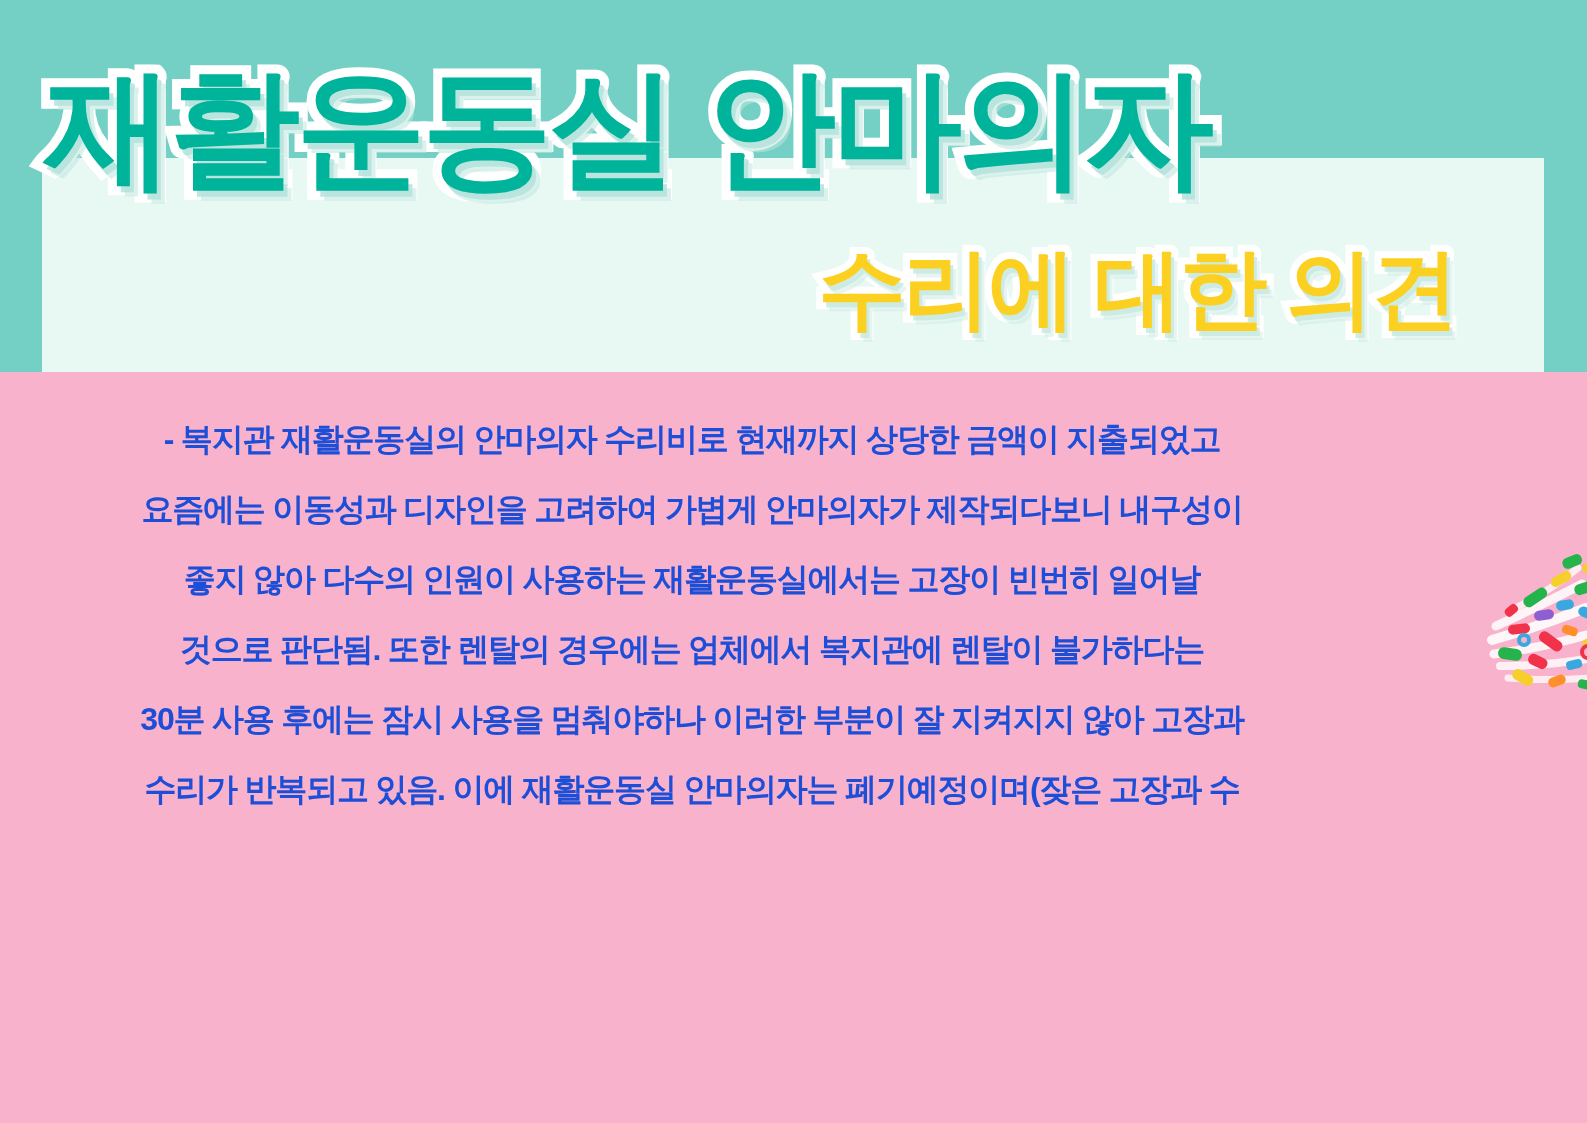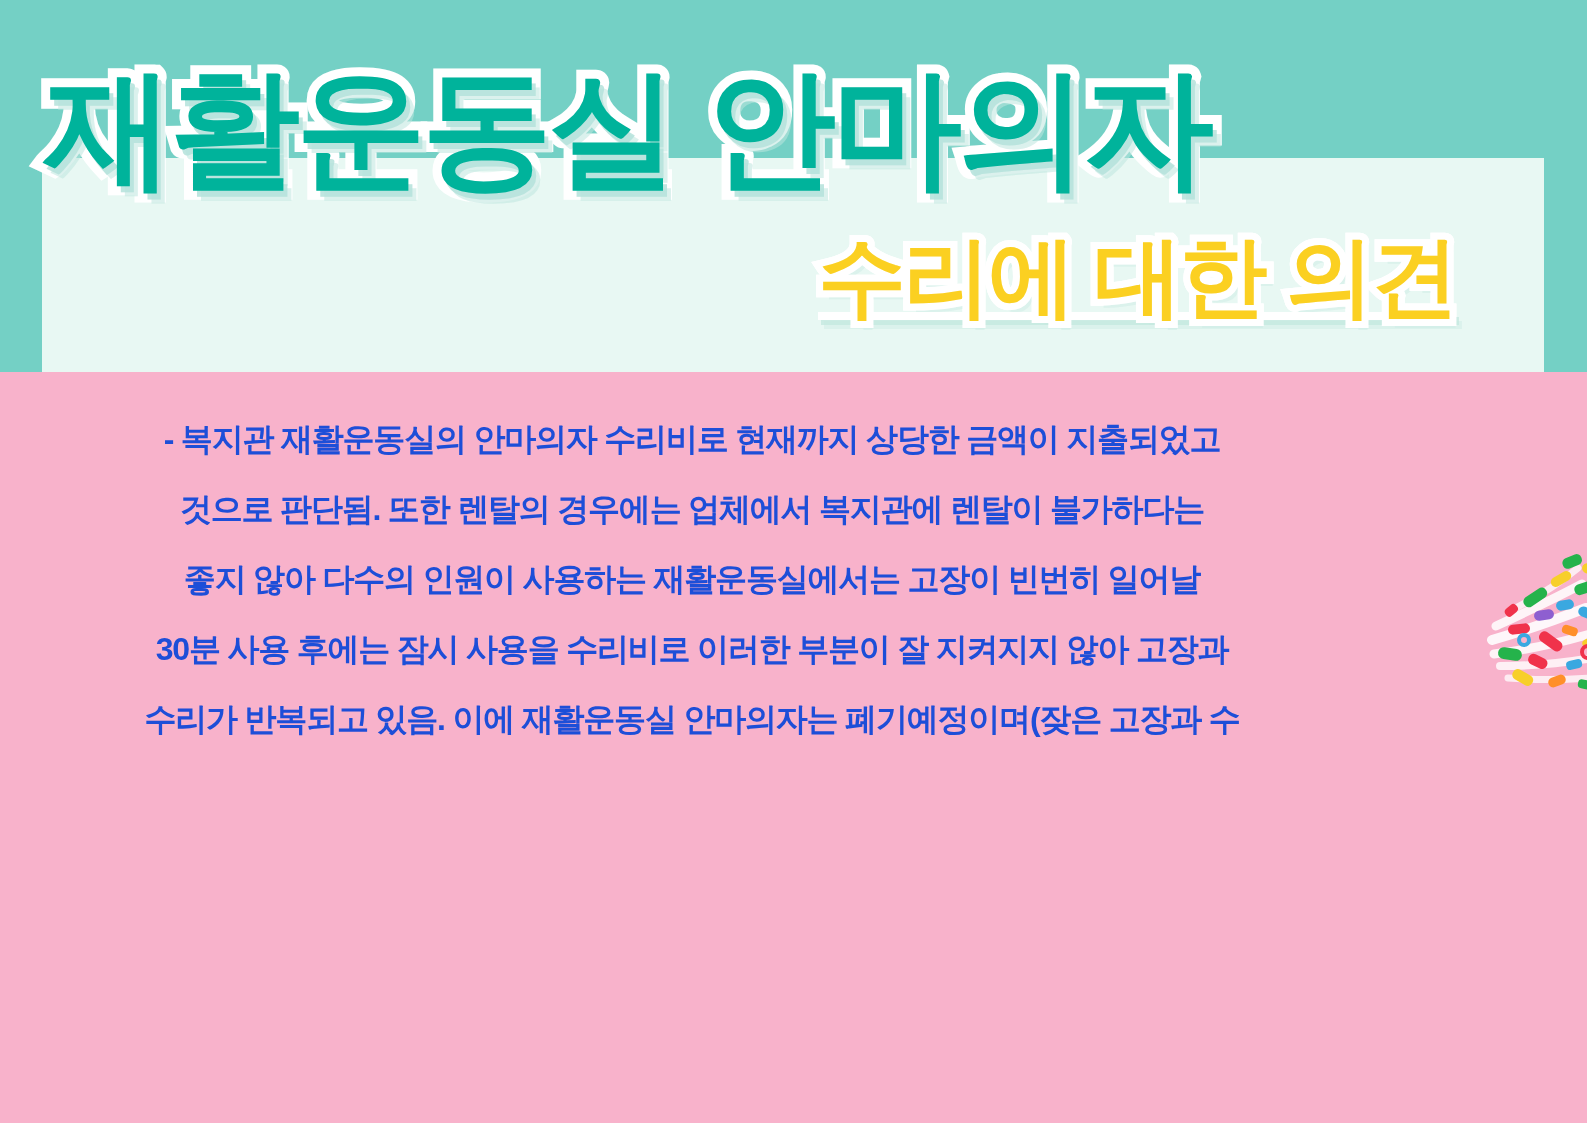--- a/index.html
+++ b/index.html
@@ -55,33 +55,32 @@
     white-space: nowrap;
     -webkit-text-stroke: 18px #ffffff;
     paint-order: stroke fill;
     text-shadow:
        4px 6px 0 rgba(180, 226, 218, 0.85),
        8px 10px 0 rgba(190, 230, 222, 0.55);
   }
   .headline-sub {
     position: absolute;
     left: 818px;
-    top: 232px;
+    top: 244px;
     font-size: 88px;
     line-height: 1.02;
     font-weight: 900;
     letter-spacing: -3px;
     color: #fbd021;
     white-space: nowrap;
     -webkit-text-stroke: 14px #ffffff;
     paint-order: stroke fill;
     text-shadow:
        3px 5px 0 rgba(196, 232, 224, 0.8),
        6px 9px 0 rgba(205, 236, 229, 0.5);
-    text-decoration: underline;
   }
 
   
   .body-copy {
     position: absolute;
     left: 0;
     top: 404px;
     width: 1384px;
     text-align: center;
     color: #1d4ed8;
@@ -120,23 +119,24 @@
   <div class="panel-mint"></div>
   <div class="band-pink"></div>
 
   <div class="headline-wrap">
     <div class="headline-main">재활운동실 안마의자</div>
     <div class="headline-sub">수리에 대한 의견</div>
   </div>
 
   <div class="body-copy">
     <span class="line l1">- 복지관 재활운동실의 안마의자 수리비로 현재까지 상당한 금액이 지출되었고</span>
+    <span class="line">요즘에는 이동성과 디자인을 고려하여 가볍게 안마의자가 제작되다보니 내구성이</span>
+    <span class="line">좋지 않아 다수의 인원이 사용하는 재활운동실에서는 고장이 빈번히 일어날</span>
     <span class="line">것으로 판단됨. 또한 렌탈의 경우에는 업체에서 복지관에 렌탈이 불가하다는</span>
-    <span class="line">좋지 않아 다수의 인원이 사용하는 재활운동실에서는 고장이 빈번히 일어날</span>
-    <span class="line">30분 사용 후에는 잠시 사용을 수리비로 이러한 부분이 잘 지켜지지 않아 고장과</span>
+    <span class="line">30분 사용 후에는 잠시 사용을 멈춰야하나 이러한 부분이 잘 지켜지지 않아 고장과</span>
     <span class="line">수리가 반복되고 있음. 이에 재활운동실 안마의자는 폐기예정이며(잦은 고장과 수</span>
   </div>
 
   <div class="confetti">
     <svg class="burst" viewBox="0 0 120 160" xmlns="http://www.w3.org/2000/svg">
       <g opacity="0.95">
 
         <path d="M18 78 C 44 66, 70 54, 104 36" stroke="#ffffff" stroke-width="9" stroke-linecap="round" fill="none" opacity="0.9"></path>
         <path d="M14 92 C 42 84, 72 74, 108 60" stroke="#ffffff" stroke-width="10" stroke-linecap="round" fill="none" opacity="0.95"></path>
         <path d="M16 106 C 46 102, 78 96, 112 86" stroke="#ffffff" stroke-width="9" stroke-linecap="round" fill="none" opacity="0.9"></path>

